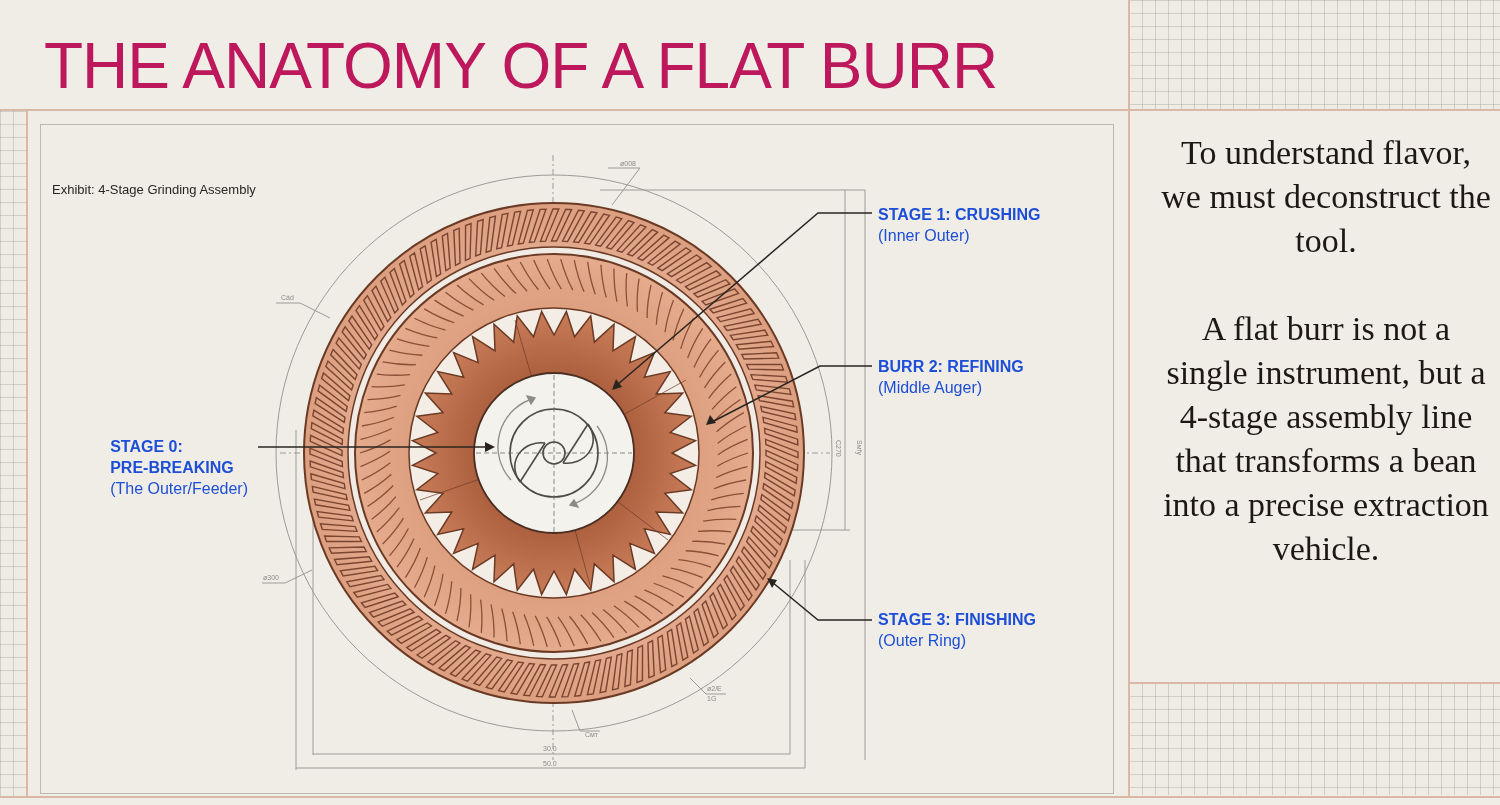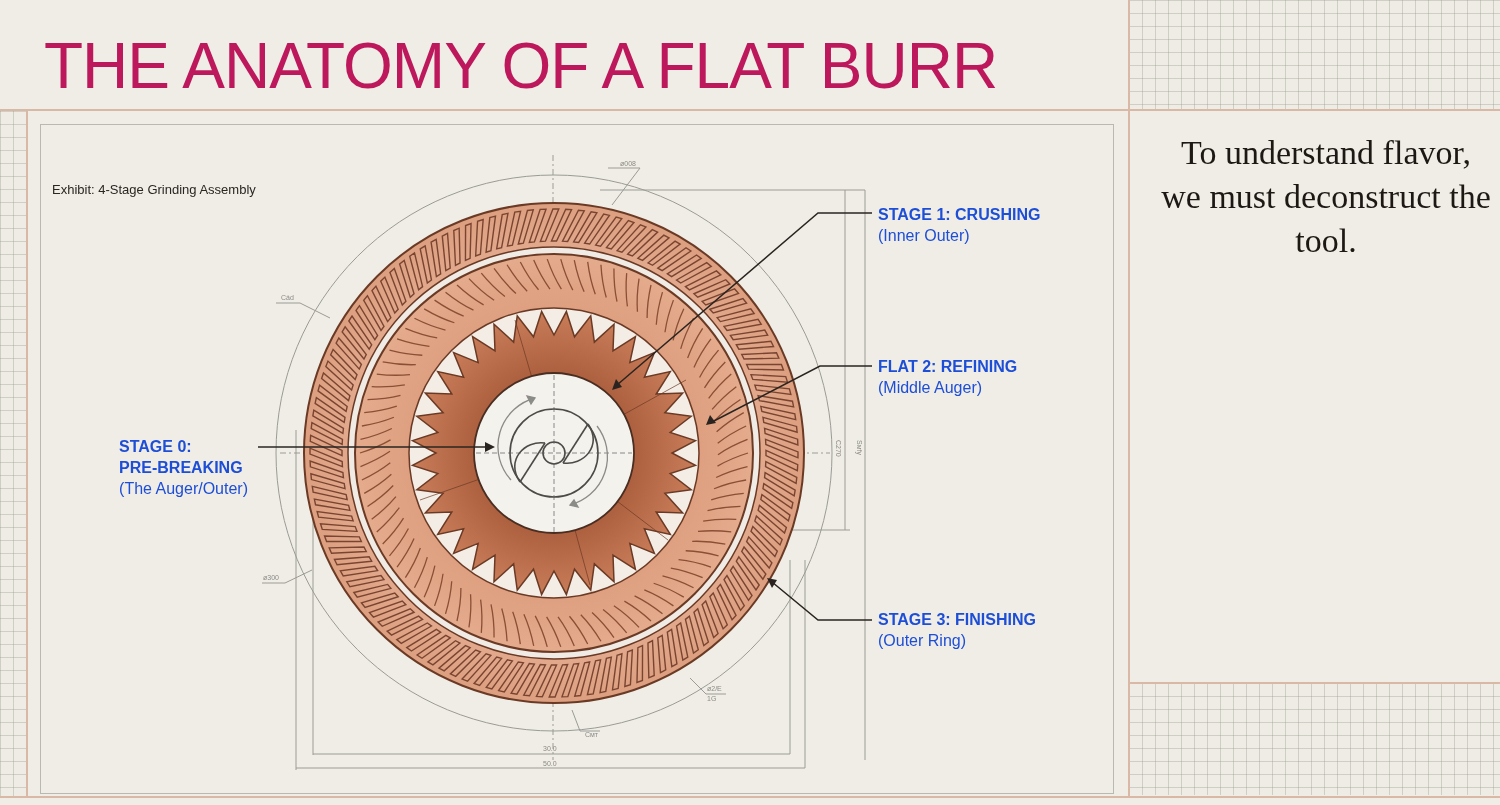--- a/index.html
+++ b/index.html
@@ -371,30 +371,31 @@
     <text x="543" y="751">30.0</text>
     <text x="543" y="766">50.0</text>
     <text x="836" y="440" transform="rotate(90 836 440)">C270</text>
     <text x="857" y="440" transform="rotate(90 857 440)">Sмfy</text>
   </g>
 </svg>
 
 <div class="stage-label stage-left" style="right:1252px; top:436px;">
   <span class="name">STAGE 0:</span>
   <span class="name">PRE-BREAKING</span>
-  <span class="sub">(The Auger/Outer)</span>
+  <span class="sub">(The Outer/Feeder)</span>
 </div>
 <div class="stage-label" style="left:878px; top:204px;">
   <span class="name">STAGE 1: CRUSHING</span>
   <span class="sub">(Inner Outer)</span>
 </div>
 <div class="stage-label" style="left:878px; top:356px;">
-  <span class="name">FLAT 2: REFINING</span>
+  <span class="name">BURR 2: REFINING</span>
   <span class="sub">(Middle Auger)</span>
 </div>
 <div class="stage-label" style="left:878px; top:609px;">
   <span class="name">STAGE 3: FINISHING</span>
   <span class="sub">(Outer Ring)</span>
 </div>
 
 <div class="body-text">
   <p>To understand flavor, we must deconstruct the tool.</p>
+  <p>A flat burr is not a single instrument, but a 4-stage assembly line that transforms a bean into a precise extraction vehicle.</p>
 </div>
 
 </body></html>

